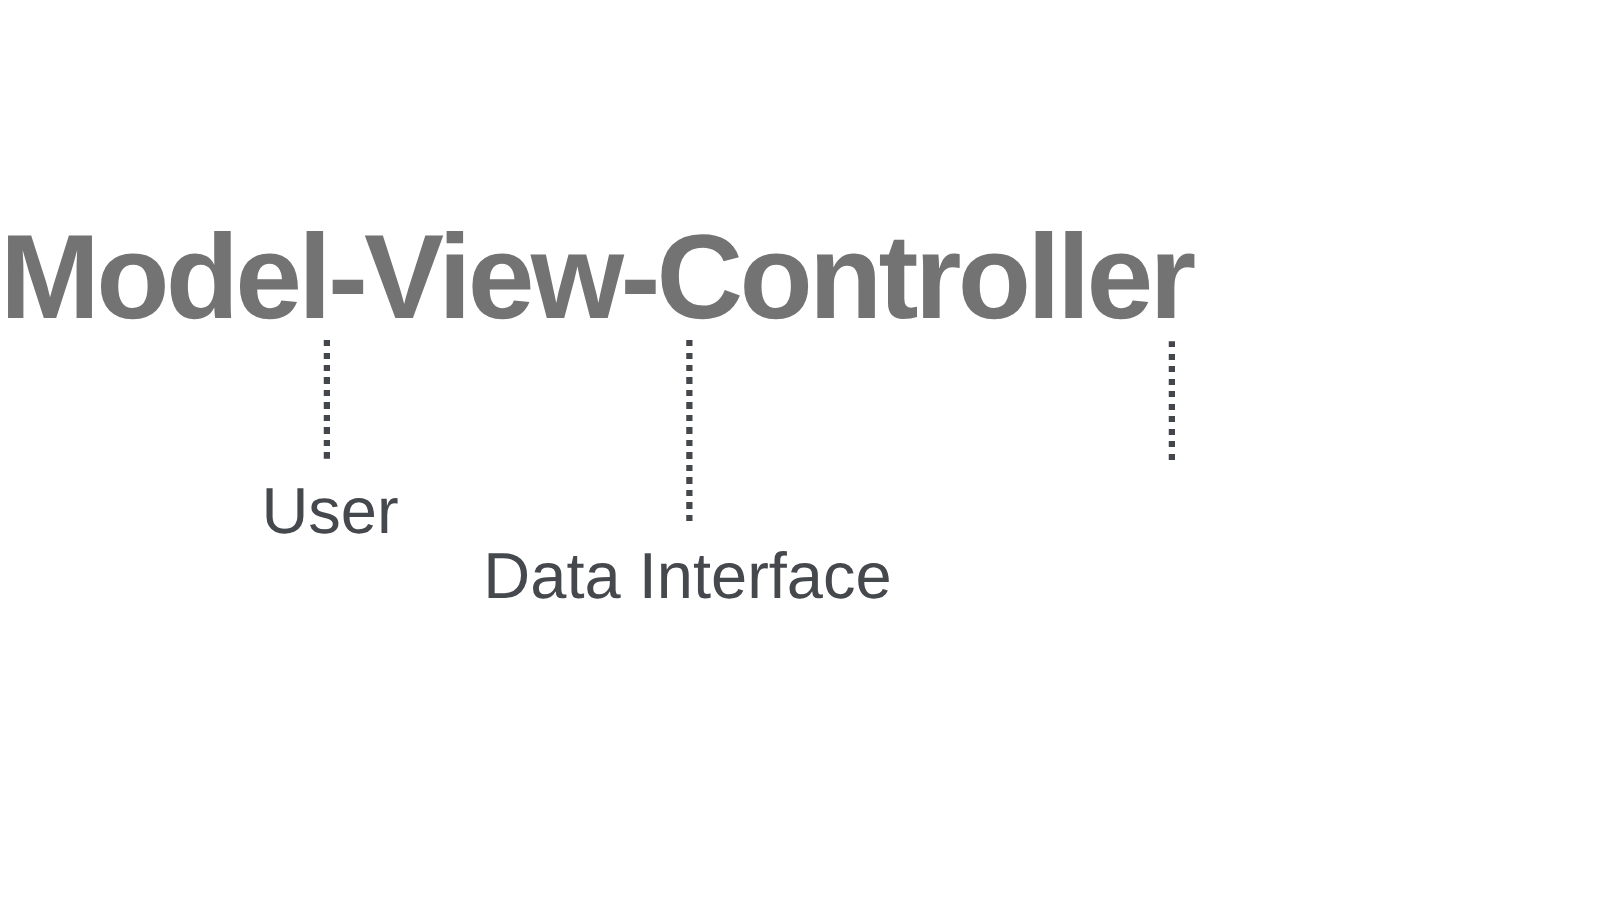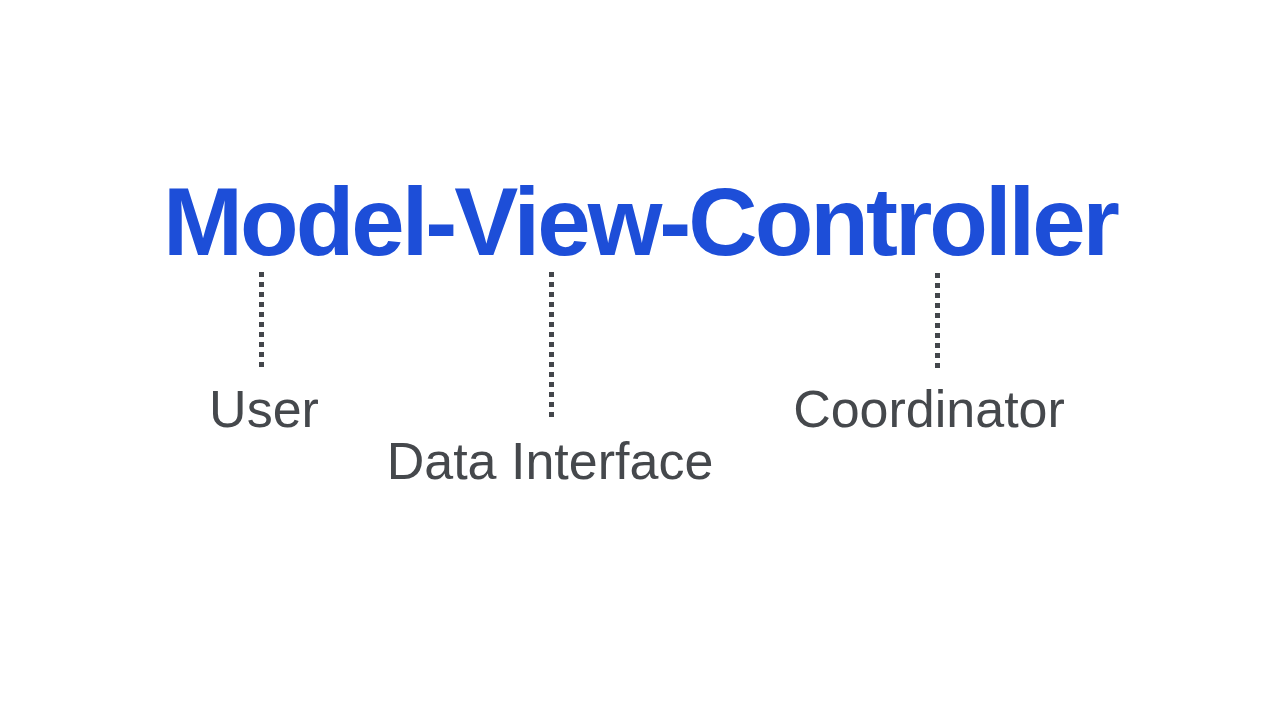--- a/index.html
+++ b/index.html
@@ -17,26 +17,25 @@
     position: relative;
     width: 1280px;
     height: 720px;
     background: #ffffff;
   }
   .title {
     position: absolute;
     top: 164px;
     left: 0;
     width: 1280px;
-    text-align: center;
     font-size: 96px;
     line-height: 1.2;
     font-weight: 700;
     letter-spacing: -3px;
-    color: #1d4ed8;
+    color: #737373;
     white-space: nowrap;
   }
   .connector {
     position: absolute;
     width: 5px;
     background-image: repeating-linear-gradient(
       to bottom,
       #43464b 0px, #43464b 5px,
       transparent 5px, transparent 10px
     );
@@ -63,15 +62,14 @@
 <div class="slide">
 
   <div class="title">Model-View-Controller</div>
 
   <div class="connector c-model"></div>
   <div class="connector c-view"></div>
   <div class="connector c-controller"></div>
 
   <div class="label l-model">User</div>
   <div class="label l-view">Data Interface</div>
-  <div class="label l-controller">Coordinator</div>
 
 </div>
 
 </body></html>

